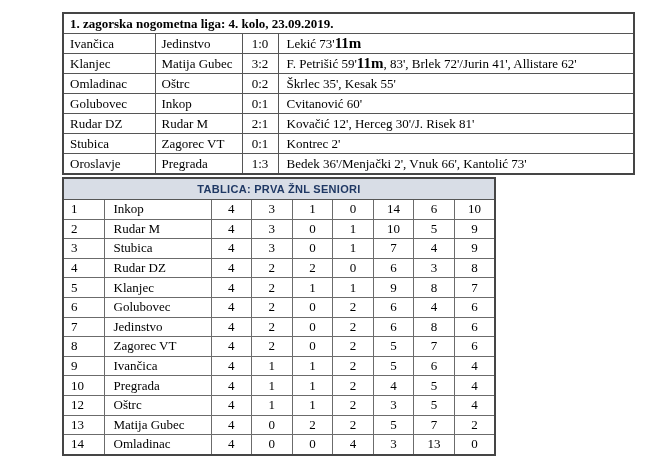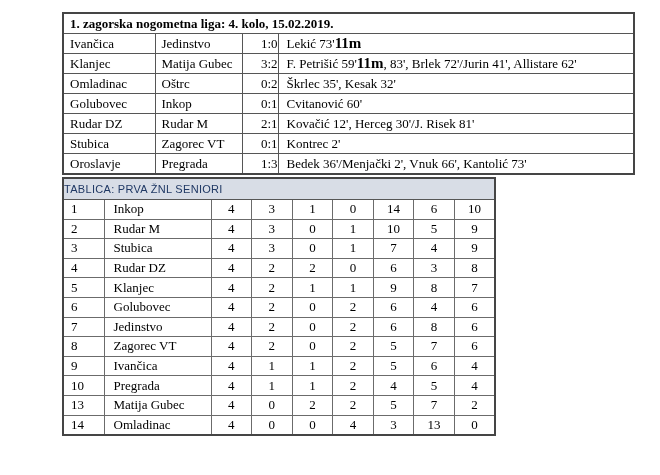--- a/index.html
+++ b/index.html
@@ -26,43 +26,44 @@
     font-size: 13px;
     line-height: 19px;
     padding: 0 2px 0 6px;
     overflow: hidden; white-space: nowrap;
     vertical-align: middle;
   }
   table.results td.title-cell {
     font-weight: bold;
     padding-left: 6px;
   }
-  table.results td.score-cell { text-align: right; padding: 0; }
+  table.results td.score-cell { text-align: center; padding: 0; }
   table.results td.scorers-cell { padding-left: 8px; }
 
   
   table.standings {
     position: absolute; left: 62px; top: 177px;
     width: 434px;
     border: 2px solid #454545;
   }
   table.standings td {
     border: 1px solid #6b6b6b;
     height: 18.6px;
     font-size: 13px;
     line-height: 18px;
     padding: 0;
     overflow: hidden; white-space: nowrap;
     vertical-align: middle;
   }
   table.standings td.standings-title-cell {
     font-family: "Liberation Sans", sans-serif;
-    font-weight: normal;
+    font-weight: bold;
     font-size: 11px;
     letter-spacing: 0.3px;
+    text-align: center;
     height: 20px;
     border-bottom: 1px solid #565656;
   }
   table.standings td.pos-cell { padding-left: 7px; }
   table.standings td.team-cell { padding-left: 9px; }
   table.standings td.stat-cell { text-align: center; }
 
   .pen { font-size: 15px; font-weight: bold; letter-spacing: 0; }
 </style>
 </head>
@@ -70,39 +71,39 @@
 
 <table class="results">
   <colgroup>
     <col style="width:92px">
       <col style="width:87px">
       <col style="width:36px">
       <col>
   </colgroup>
   <tbody>
     <tr>
-      <td class="title-cell" colspan="4">1. zagorska nogometna liga: 4. kolo, 15.02.2019.</td>
+      <td class="title-cell" colspan="4">1. zagorska nogometna liga: 4. kolo, 23.09.2019.</td>
     </tr>
   <tr>
         <td class="home-cell">Ivančica</td>
         <td class="away-cell">Jedinstvo</td>
         <td class="score-cell">1:0</td>
         <td class="scorers-cell">Lekić 73'<span class="pen">11m</span></td>
       </tr>
       <tr>
         <td class="home-cell">Klanjec</td>
         <td class="away-cell">Matija Gubec</td>
         <td class="score-cell">3:2</td>
         <td class="scorers-cell">F. Petrišić 59'<span class="pen">11m</span>, 83', Brlek 72'/Jurin 41', Allistare 62'</td>
       </tr>
       <tr>
         <td class="home-cell">Omladinac</td>
         <td class="away-cell">Oštrc</td>
         <td class="score-cell">0:2</td>
-        <td class="scorers-cell">Škrlec 35', Kesak 32'</td>
+        <td class="scorers-cell">Škrlec 35', Kesak 55'</td>
       </tr>
       <tr>
         <td class="home-cell">Golubovec</td>
         <td class="away-cell">Inkop</td>
         <td class="score-cell">0:1</td>
         <td class="scorers-cell">Cvitanović 60'</td>
       </tr>
       <tr>
         <td class="home-cell">Rudar DZ</td>
         <td class="away-cell">Rudar M</td>
@@ -244,20 +245,31 @@
         <td class="team-cell">Pregrada</td>
         <td class="stat-cell">4</td>
         <td class="stat-cell">1</td>
         <td class="stat-cell">1</td>
         <td class="stat-cell">2</td>
         <td class="stat-cell">4</td>
         <td class="stat-cell">5</td>
         <td class="stat-cell">4</td>
       </tr>
       <tr>
+        <td class="pos-cell">12</td>
+        <td class="team-cell">Oštrc</td>
+        <td class="stat-cell">4</td>
+        <td class="stat-cell">1</td>
+        <td class="stat-cell">1</td>
+        <td class="stat-cell">2</td>
+        <td class="stat-cell">3</td>
+        <td class="stat-cell">5</td>
+        <td class="stat-cell">4</td>
+      </tr>
+      <tr>
         <td class="pos-cell">13</td>
         <td class="team-cell">Matija Gubec</td>
         <td class="stat-cell">4</td>
         <td class="stat-cell">0</td>
         <td class="stat-cell">2</td>
         <td class="stat-cell">2</td>
         <td class="stat-cell">5</td>
         <td class="stat-cell">7</td>
         <td class="stat-cell">2</td>
       </tr>

